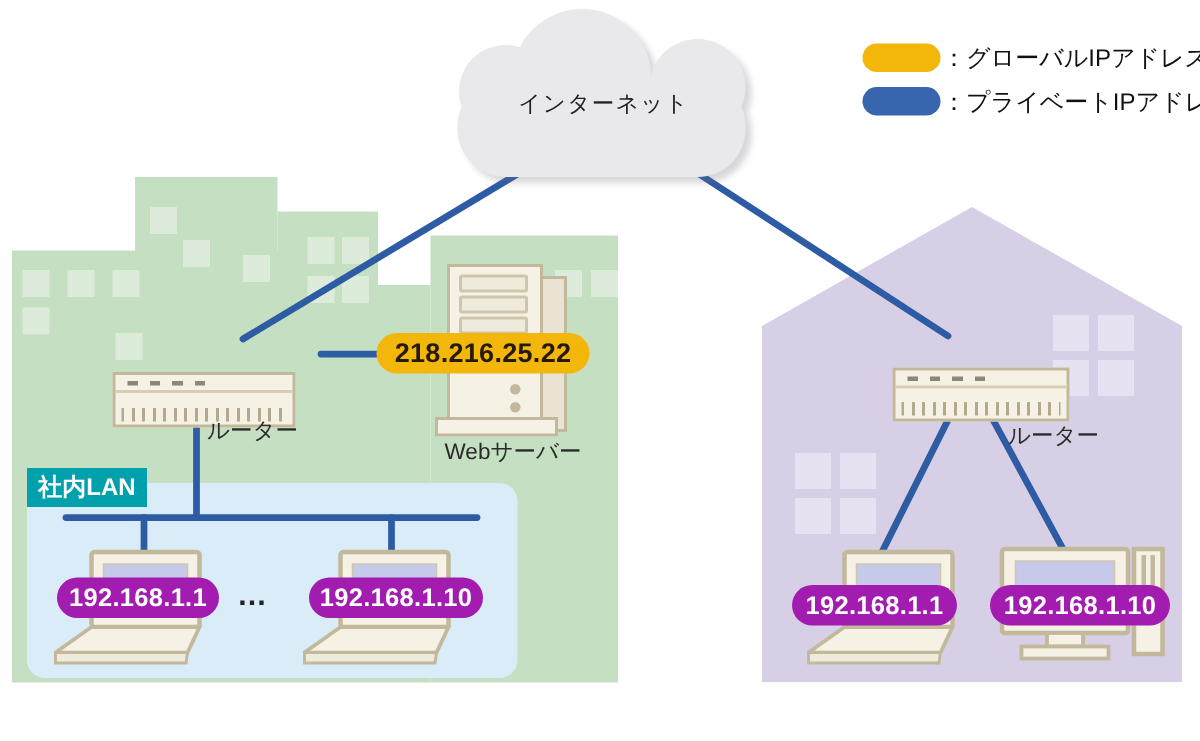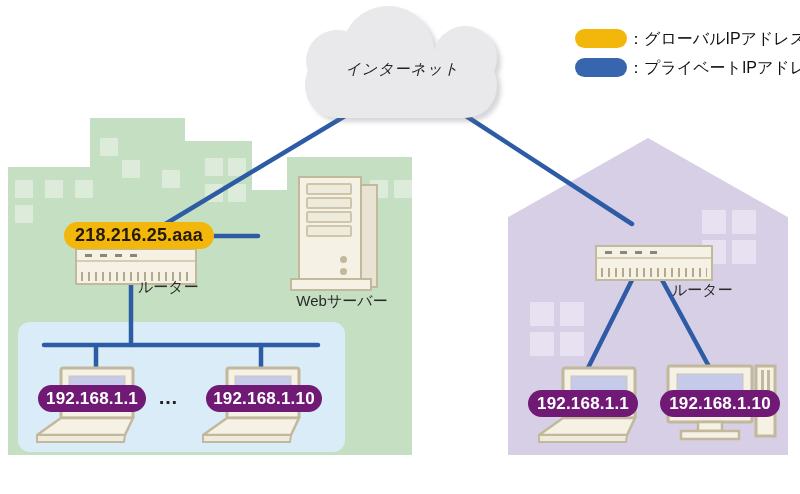--- a/index.html
+++ b/index.html
@@ -18,37 +18,37 @@
   .win-h{position:absolute;width:24px;height:24px;background:#e7e1f1;}
   .lan-area{position:absolute;left:18px;top:322px;width:327px;height:130px;background:#d9ecf8;border-radius:12px;}
   .lan-tag{
     position:absolute;left:18px;top:312px;width:80px;height:26px;background:#00a0ac;color:#fff;
     font-size:16px;font-weight:bold;display:flex;align-items:center;justify-content:center;z-index:25;
   }
   
   .wires{position:absolute;left:0;top:0;z-index:20;pointer-events:none;}
   
   .cloud{position:absolute;left:300px;top:4px;width:205px;height:118px;z-index:50;
-         filter:drop-shadow(4px 4px 2px rgba(110,110,125,.28));font-style:italic;}
+         filter:drop-shadow(4px 4px 2px rgba(110,110,125,.28));}
   .cloud-part{position:absolute;background:#e9e9eb;border-radius:50%;}
   .cloud-base{position:absolute;left:5px;top:48px;width:192px;height:66px;background:#e9e9eb;border-radius:32px;}
   .cloud-label{position:absolute;left:0;top:56px;width:100%;text-align:center;font-size:15px;
                font-weight:500;letter-spacing:1px;color:#222;}
   
   .legend-pill{position:absolute;width:52px;height:19px;border-radius:10px;}
   .legend-text{position:absolute;font-size:16px;font-weight:500;color:#111;white-space:nowrap;}
   .pill-global{background:#f3b70c;}
   .pill-private{background:#3866ae;}
   
   .badge{
     position:absolute;border-radius:14px;display:flex;align-items:center;justify-content:center;
     font-weight:bold;font-size:18px;z-index:40;white-space:nowrap;letter-spacing:.2px;
   }
   .badge.global{background:#f3b70c;color:#241a05;}
-  .badge.private{background:#701a75;color:#ffffff;font-size:17px;}
+  .badge.private{background:#a21caf;color:#ffffff;font-size:17px;}
   
   .icon{position:absolute;z-index:30;}
   .router{background:#f5f1e4;border:2px solid #c2b89b;}
   .router .dash{position:absolute;left:8px;top:4px;height:3px;width:52px;
     background:repeating-linear-gradient(90deg,#8a8778 0 7px,transparent 7px 15px);}
   .router .sep{position:absolute;left:0;right:0;top:10px;height:2px;background:#d6cdb4;}
   .router .ports{position:absolute;left:4px;right:4px;bottom:2px;height:9px;
     background:repeating-linear-gradient(90deg,#b3a98c 0 2px,transparent 2px 7px);}
   .server-front{position:absolute;background:#f5f1e4;border:2px solid #c2b89b;}
   .server-side{position:absolute;background:#e8e3d2;border:2px solid #c2b89b;}
@@ -90,20 +90,21 @@
   <div class="win-h" style="left:702px;top:210px;"></div>
   <div class="win-h" style="left:732px;top:210px;"></div>
   <div class="win-h" style="left:702px;top:240px;"></div>
   <div class="win-h" style="left:732px;top:240px;"></div>
   <div class="win-h" style="left:530px;top:302px;"></div>
   <div class="win-h" style="left:560px;top:302px;"></div>
   <div class="win-h" style="left:530px;top:332px;"></div>
   <div class="win-h" style="left:560px;top:332px;"></div>
 
   <div class="lan-area"></div>
+  <div class="lan-tag">社内LAN</div>
 
   <svg class="wires" width="800" height="494" viewBox="0 0 800 494">
     <g stroke="#2d5ca5" stroke-width="4.5" fill="none" stroke-linecap="round">
       <line x1="345" y1="116" x2="162" y2="226"></line>
       <line x1="466" y1="116" x2="632" y2="224"></line>
       <line x1="214" y1="236" x2="258" y2="236"></line>
       <line x1="131" y1="283" x2="131" y2="345"></line>
       <line x1="44" y1="345" x2="318" y2="345"></line>
       <line x1="96" y1="345" x2="96" y2="372"></line>
       <line x1="261" y1="345" x2="261" y2="372"></line>
@@ -161,21 +162,21 @@
   <svg class="icon" style="left:666px;top:364px;" width="112" height="80" viewBox="0 0 112 80">
     <rect x="90" y="2" width="19" height="70" fill="#f5f1e4" stroke="#c2b89b" stroke-width="3"></rect>
     <rect x="95" y="6" width="3" height="26" fill="#c2b89b"></rect>
     <rect x="101" y="6" width="3" height="26" fill="#c2b89b"></rect>
     <rect x="2" y="2" width="84" height="56" rx="2" fill="#f5f1e4" stroke="#c2b89b" stroke-width="3"></rect>
     <rect x="11" y="10" width="66" height="40" fill="#c5caea" stroke="#cfc6ad" stroke-width="1"></rect>
     <rect x="32" y="58" width="24" height="9" fill="#f5f1e4" stroke="#c2b89b" stroke-width="2.5"></rect>
     <rect x="15" y="67" width="58" height="8" fill="#f5f1e4" stroke="#c2b89b" stroke-width="2.5"></rect>
   </svg>
 
-  <div class="badge global" style="left:64px;top:222px;width:150px;height:27px;">218.216.25.aaa</div>
+  <div class="badge global" style="left:251px;top:222px;width:142px;height:27px;">218.216.25.22</div>
   <div class="badge private" style="left:38px;top:385px;width:108px;height:27px;">192.168.1.1</div>
   <div class="badge private" style="left:206px;top:385px;width:116px;height:27px;">192.168.1.10</div>
   <div class="badge private" style="left:528px;top:390px;width:110px;height:27px;">192.168.1.1</div>
   <div class="badge private" style="left:660px;top:390px;width:120px;height:27px;">192.168.1.10</div>
   <div class="ellipsis" style="left:158px;top:386px;">…</div>
 
   <div class="cloud">
     <div class="cloud-part" style="left:42px;top:2px;width:92px;height:90px;"></div>
     <div class="cloud-part" style="left:6px;top:26px;width:62px;height:62px;"></div>
     <div class="cloud-part" style="left:133px;top:22px;width:64px;height:64px;"></div>

